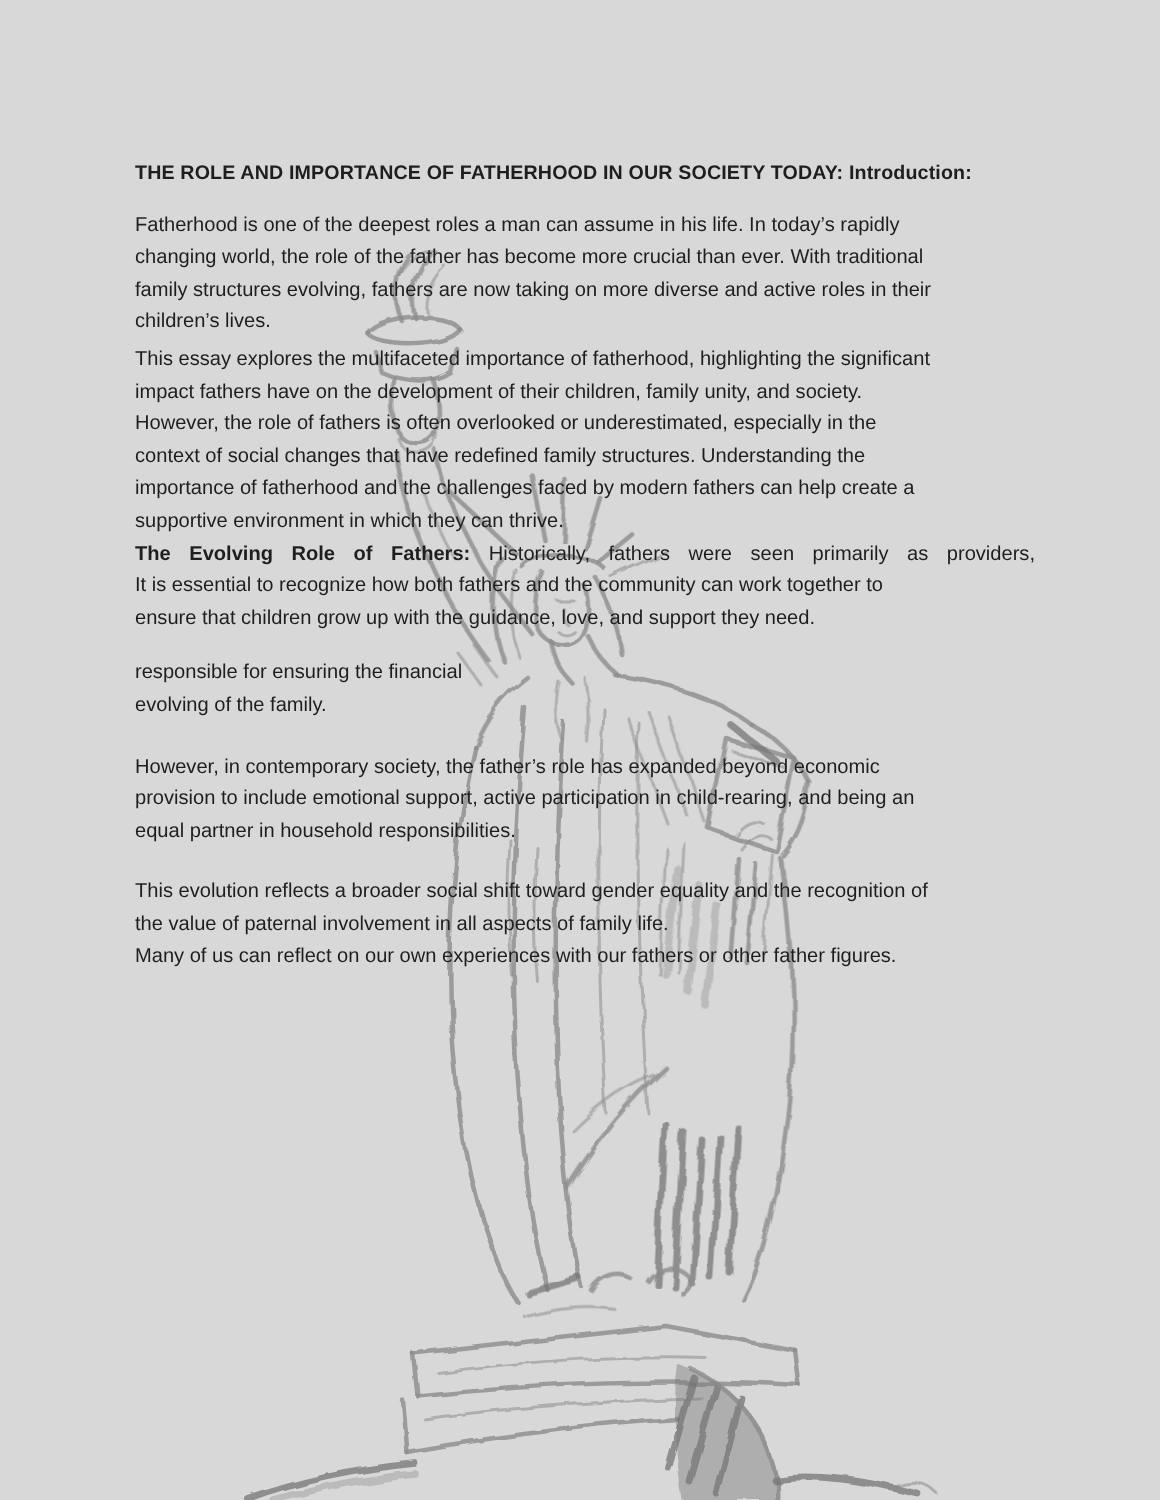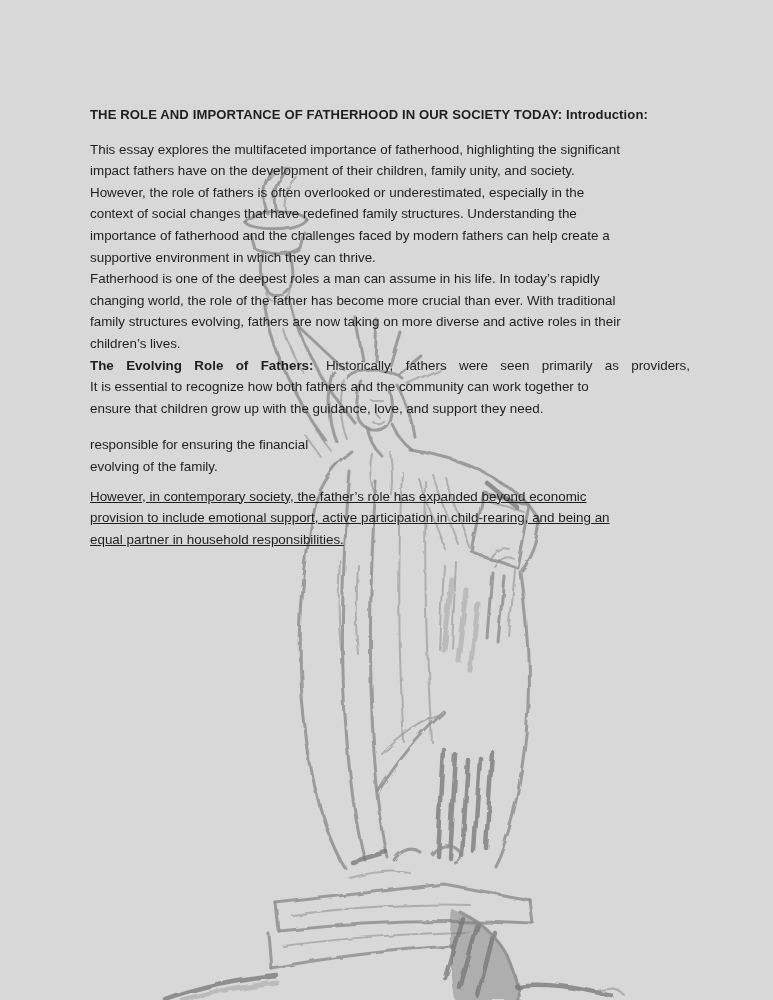--- a/index.html
+++ b/index.html
@@ -44,21 +44,21 @@
     font-weight:700;
     white-space:nowrap;
     letter-spacing:.1px;
   }
   .para{
     margin:0;
     white-space:pre-line;
   }
   .tight{margin-top:3px;}
   .gap15{margin-top:15px;}
-  .gap13{margin-top:8px;text-decoration:underline;}
+  .gap13{margin-top:19px;}
   .justify-line{
     text-align:justify;
     text-align-last:justify;
     white-space:normal;
   }
   .bold{font-weight:700;}
 </style>
 </head>
 <body>
 
@@ -180,39 +180,42 @@
       <path class="s-thin" d="M598,991 C608,987 618,989 624,995"></path>
 
       <path class="s-heavy" d="M165,999 C195,988 235,979 276,975" stroke-width="7"></path>
       <path class="s-shade" d="M182,1000 C212,992 246,985 276,982"></path>
     </g>
   </svg>
 
   <div class="content">
     <h1 class="title">THE ROLE AND IMPORTANCE OF FATHERHOOD IN OUR SOCIETY TODAY: Introduction:</h1>
 
+    <p class="para">Fatherhood is one of the deepest roles a man can assume in his life. In today’s rapidly
+changing world, the role of the father has become more crucial than ever. With traditional
+family structures evolving, fathers are now taking on more diverse and active roles in their
+children’s lives.</p>
+
     <p class="para tight">This essay explores the multifaceted importance of fatherhood, highlighting the significant
 impact fathers have on the development of their children, family unity, and society.
 However, the role of fathers is often overlooked or underestimated, especially in the
 context of social changes that have redefined family structures. Understanding the
 importance of fatherhood and the challenges faced by modern fathers can help create a
 supportive environment in which they can thrive.</p>
 
-    <p class="para">Fatherhood is one of the deepest roles a man can assume in his life. In today’s rapidly
-changing world, the role of the father has become more crucial than ever. With traditional
-family structures evolving, fathers are now taking on more diverse and active roles in their
-children’s lives.</p>
-
     <p class="para justify-line"><span class="bold">The Evolving Role of Fathers: </span><span>Historically, fathers were seen primarily as providers,</span></p>
 
     <p class="para">It is essential to recognize how both fathers and the community can work together to
 ensure that children grow up with the guidance, love, and support they need.</p>
 
     <p class="para gap15">responsible for ensuring the financial
 evolving of the family.</p>
 
     <p class="para gap13">However, in contemporary society, the father’s role has expanded beyond economic
 provision to include emotional support, active participation in child-rearing, and being an
 equal partner in household responsibilities.</p>
 
+    <p class="para gap13">This evolution reflects a broader social shift toward gender equality and the recognition of
+the value of paternal involvement in all aspects of family life.
+Many of us can reflect on our own experiences with our fathers or other father figures.</p>
   </div>
 
 </div>
 
 </body></html>

